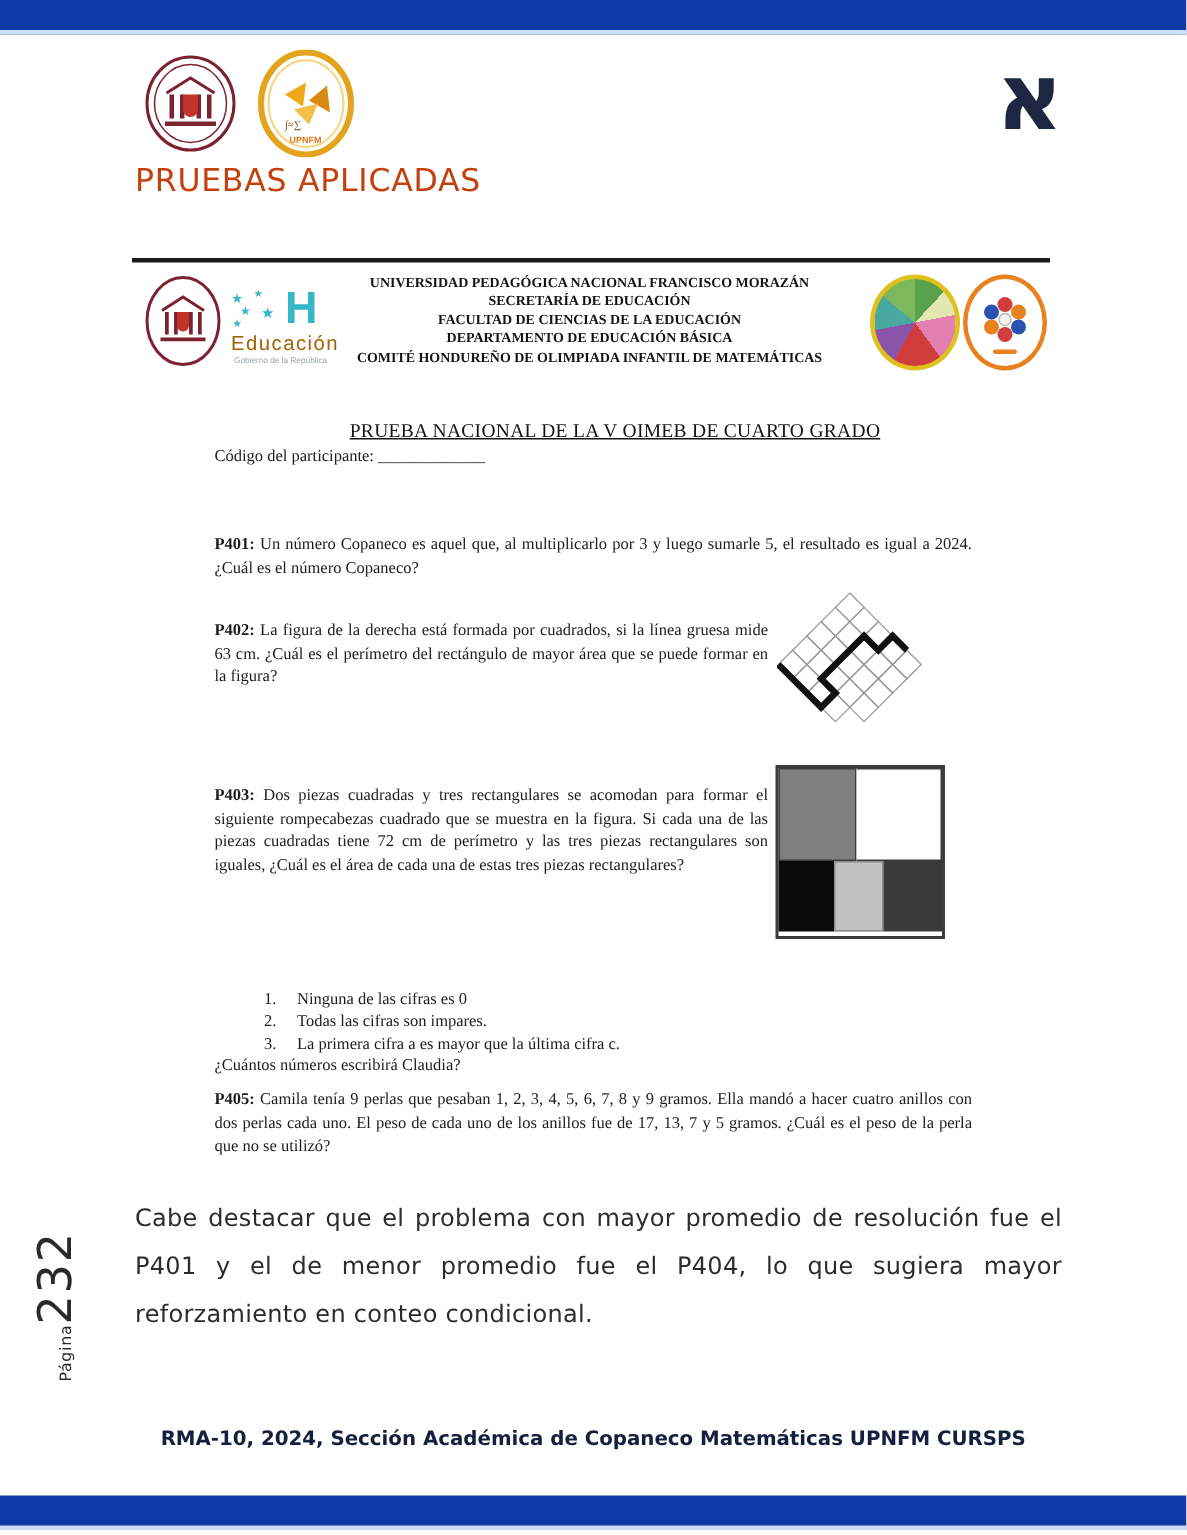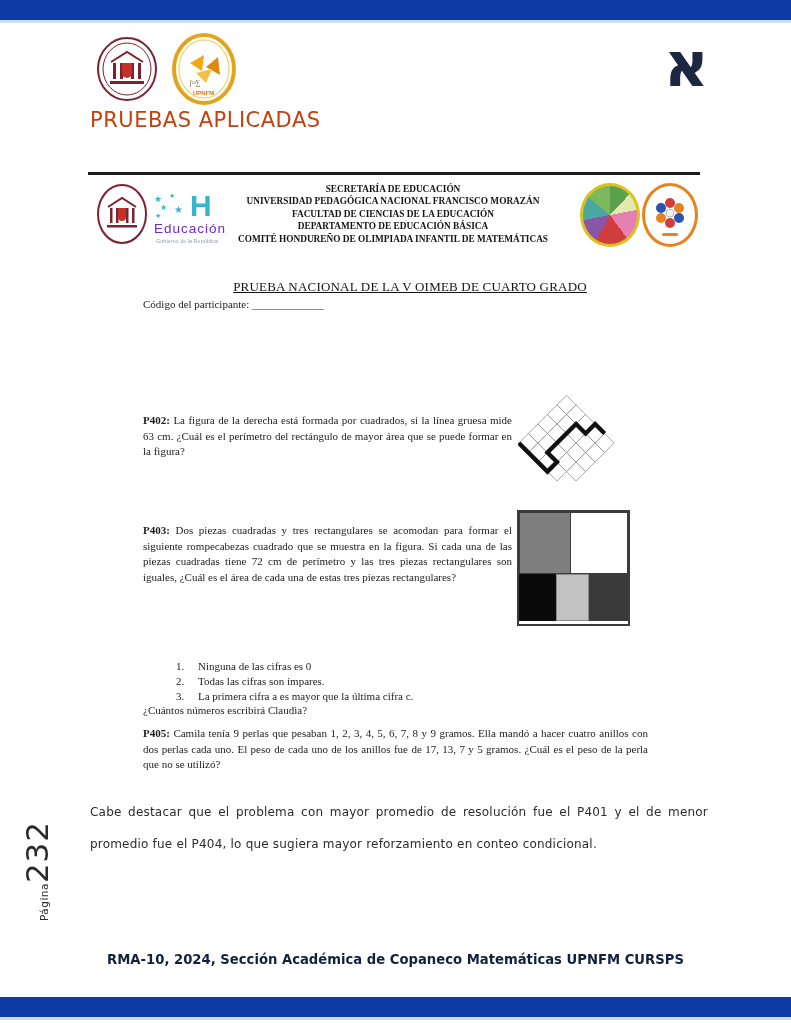--- a/index.html
+++ b/index.html
@@ -28,21 +28,21 @@
   .exam-doc{position:absolute;left:88px;top:172px;width:612px;height:618px;background:#fff;
          border-top:3px solid #1c1c1c;color:#1f1f1f;
          font-family:"Liberation Serif",serif;}
   .doc-header{position:absolute;left:0;top:6px;width:612px;height:70px;}
   .doc-seal{position:absolute;left:8px;top:2px;width:52px;height:62px;}
   .edu-logo{position:absolute;left:66px;top:12px;width:72px;height:56px;}
   .edu-stars{position:absolute;left:0;top:0;width:34px;height:30px;color:#35b6c9;}
   .edu-stars span{position:absolute;line-height:1;}
   .edu-h{position:absolute;left:36px;top:-4px;font-size:30px;font-weight:bold;color:#35b6c9;
          font-family:"Liberation Sans",sans-serif;}
-  .edu-label{position:absolute;left:0;top:28px;font-size:13.5px;color:#6d28d9;letter-spacing:1px;
+  .edu-label{position:absolute;left:0;top:28px;font-size:13.5px;color:#a16207;letter-spacing:1px;
          font-family:"Liberation Sans",sans-serif;}
   .edu-sub{position:absolute;left:2px;top:45px;font-size:5.5px;color:#9aa3ab;
          font-family:"Liberation Sans",sans-serif;}
   .inst-block{position:absolute;left:120px;top:2px;width:370px;text-align:center;
          font-weight:bold;font-size:9.3px;line-height:12.4px;color:#141414;}
   .circ1{position:absolute;left:492px;top:2px;width:54px;height:58px;border-radius:50%;
          border:3px solid #dfc01c;
          background:conic-gradient(#59a24b 0 12%,#e2e8b0 12% 22%,#e47fb1 22% 40%,#cf3d3d 40% 58%,#8a55a8 58% 72%,#49a8a0 72% 86%,#7cb85c 86% 100%);}
   .circ2{position:absolute;left:554px;top:2px;width:50px;height:58px;border-radius:50%;
          border:3px solid #e8821f;background:#fff;}
@@ -69,21 +69,21 @@
   .f403-bot{display:flex;height:47px;}
   .pc{box-sizing:border-box;}
   .pc-gray{width:52px;background:#7f7f7f;border:1px solid #3c3c3c;}
   .pc-white{flex:1;background:#ffffff;border:1px solid #3c3c3c;border-left:none;}
   .pc-black{width:37px;background:#0a0a0a;}
   .pc-light{width:33px;background:#c2c2c2;border:1px solid #8a8a8a;}
   .pc-dark{flex:1;background:#3a3a3a;}
 
   
   .closing{position:absolute;left:90px;top:796px;width:618px;margin:0;
-         font-family:"DejaVu Sans",sans-serif;font-size:12px;line-height:32px;
+         font-family:"DejaVu Sans",sans-serif;font-size:16px;line-height:32px;
          color:#2c2c2c;text-align:justify;letter-spacing:0.2px;}
   .pagenum{position:absolute;left:-16px;top:846px;width:120px;height:50px;
          transform:rotate(-90deg);display:flex;align-items:baseline;justify-content:center;
          font-family:"DejaVu Sans",sans-serif;color:#2a2a2a;white-space:nowrap;}
   .pagenum .pl{font-size:10.5px;letter-spacing:0.5px;}
   .pagenum .pn{font-size:31px;letter-spacing:1px;}
   .footer-line{position:absolute;left:0;top:952px;width:791px;text-align:center;margin:0;
          font-family:"DejaVu Sans",sans-serif;font-weight:bold;font-size:13.2px;color:#15203f;}
 </style>
 </head>
@@ -147,22 +147,22 @@
           <span style="left:6px;top:11px;font-size:8px;">★</span>
           <span style="left:20px;top:12px;font-size:10px;">★</span>
           <span style="left:1px;top:20px;font-size:7px;">★</span>
         </div>
         <div class="edu-h">H</div>
         <div class="edu-label">Educación</div>
         <div class="edu-sub">Gobierno de la República</div>
       </div>
 
       <div class="inst-block">
+        <div>UNIVERSIDAD PEDAGÓGICA NACIONAL FRANCISCO MORAZÁN</div>
         <div>SECRETARÍA DE EDUCACIÓN</div>
-        <div>UNIVERSIDAD PEDAGÓGICA NACIONAL FRANCISCO MORAZÁN</div>
         <div>FACULTAD DE CIENCIAS DE LA EDUCACIÓN</div>
         <div>DEPARTAMENTO DE EDUCACIÓN BÁSICA</div>
         <div>COMITÉ HONDUREÑO DE OLIMPIADA INFANTIL DE MATEMÁTICAS</div>
       </div>
 
       <div class="circ1"></div>
       <div class="circ2">
         <svg viewBox="0 0 50 58" width="50" height="58">
           <circle cx="25" cy="17" r="5" fill="#cf3d3d"></circle>
           <circle cx="34" cy="22" r="5" fill="#e8821f"></circle>
@@ -174,20 +174,21 @@
           <rect x="17" y="47" width="16" height="3" rx="1.5" fill="#e8821f"></rect>
         </svg>
       </div>
     </div>
 
     <h2 class="doc-title">PRUEBA NACIONAL DE LA V OIMEB DE CUARTO GRADO</h2>
 
     <p class="doc-p codigo"><span>Código  del participante:</span> <span>_____________</span></p>
 
 
+    <p class="doc-p p401"><b>P401:</b> <span>Un número Copaneco es aquel que, al multiplicarlo por 3 y luego sumarle 5, el resultado es igual a 2024. ¿Cuál es el número Copaneco?</span></p>
 
     <p class="doc-p p402"><b>P402:</b> <span>La figura de la derecha está formada por cuadrados, si  la línea gruesa mide 63 cm. ¿Cuál es el perímetro  del rectángulo de mayor área que se puede formar en la figura?</span></p>
 
     <svg class="fig402" viewBox="0 0 112 112" width="97" height="100">
       <g fill="none" stroke="#9a9a9a" stroke-width="1">
         <path d="M56 1 l11 11 l-11 11 l-11 -11 z"></path>
         <path d="M45 12 l11 11 l-11 11 l-11 -11 z"></path>
           <path d="M67 12 l11 11 l-11 11 l-11 -11 z"></path>
         <path d="M34 23 l11 11 l-11 11 l-11 -11 z"></path>
           <path d="M56 23 l11 11 l-11 11 l-11 -11 z"></path>

